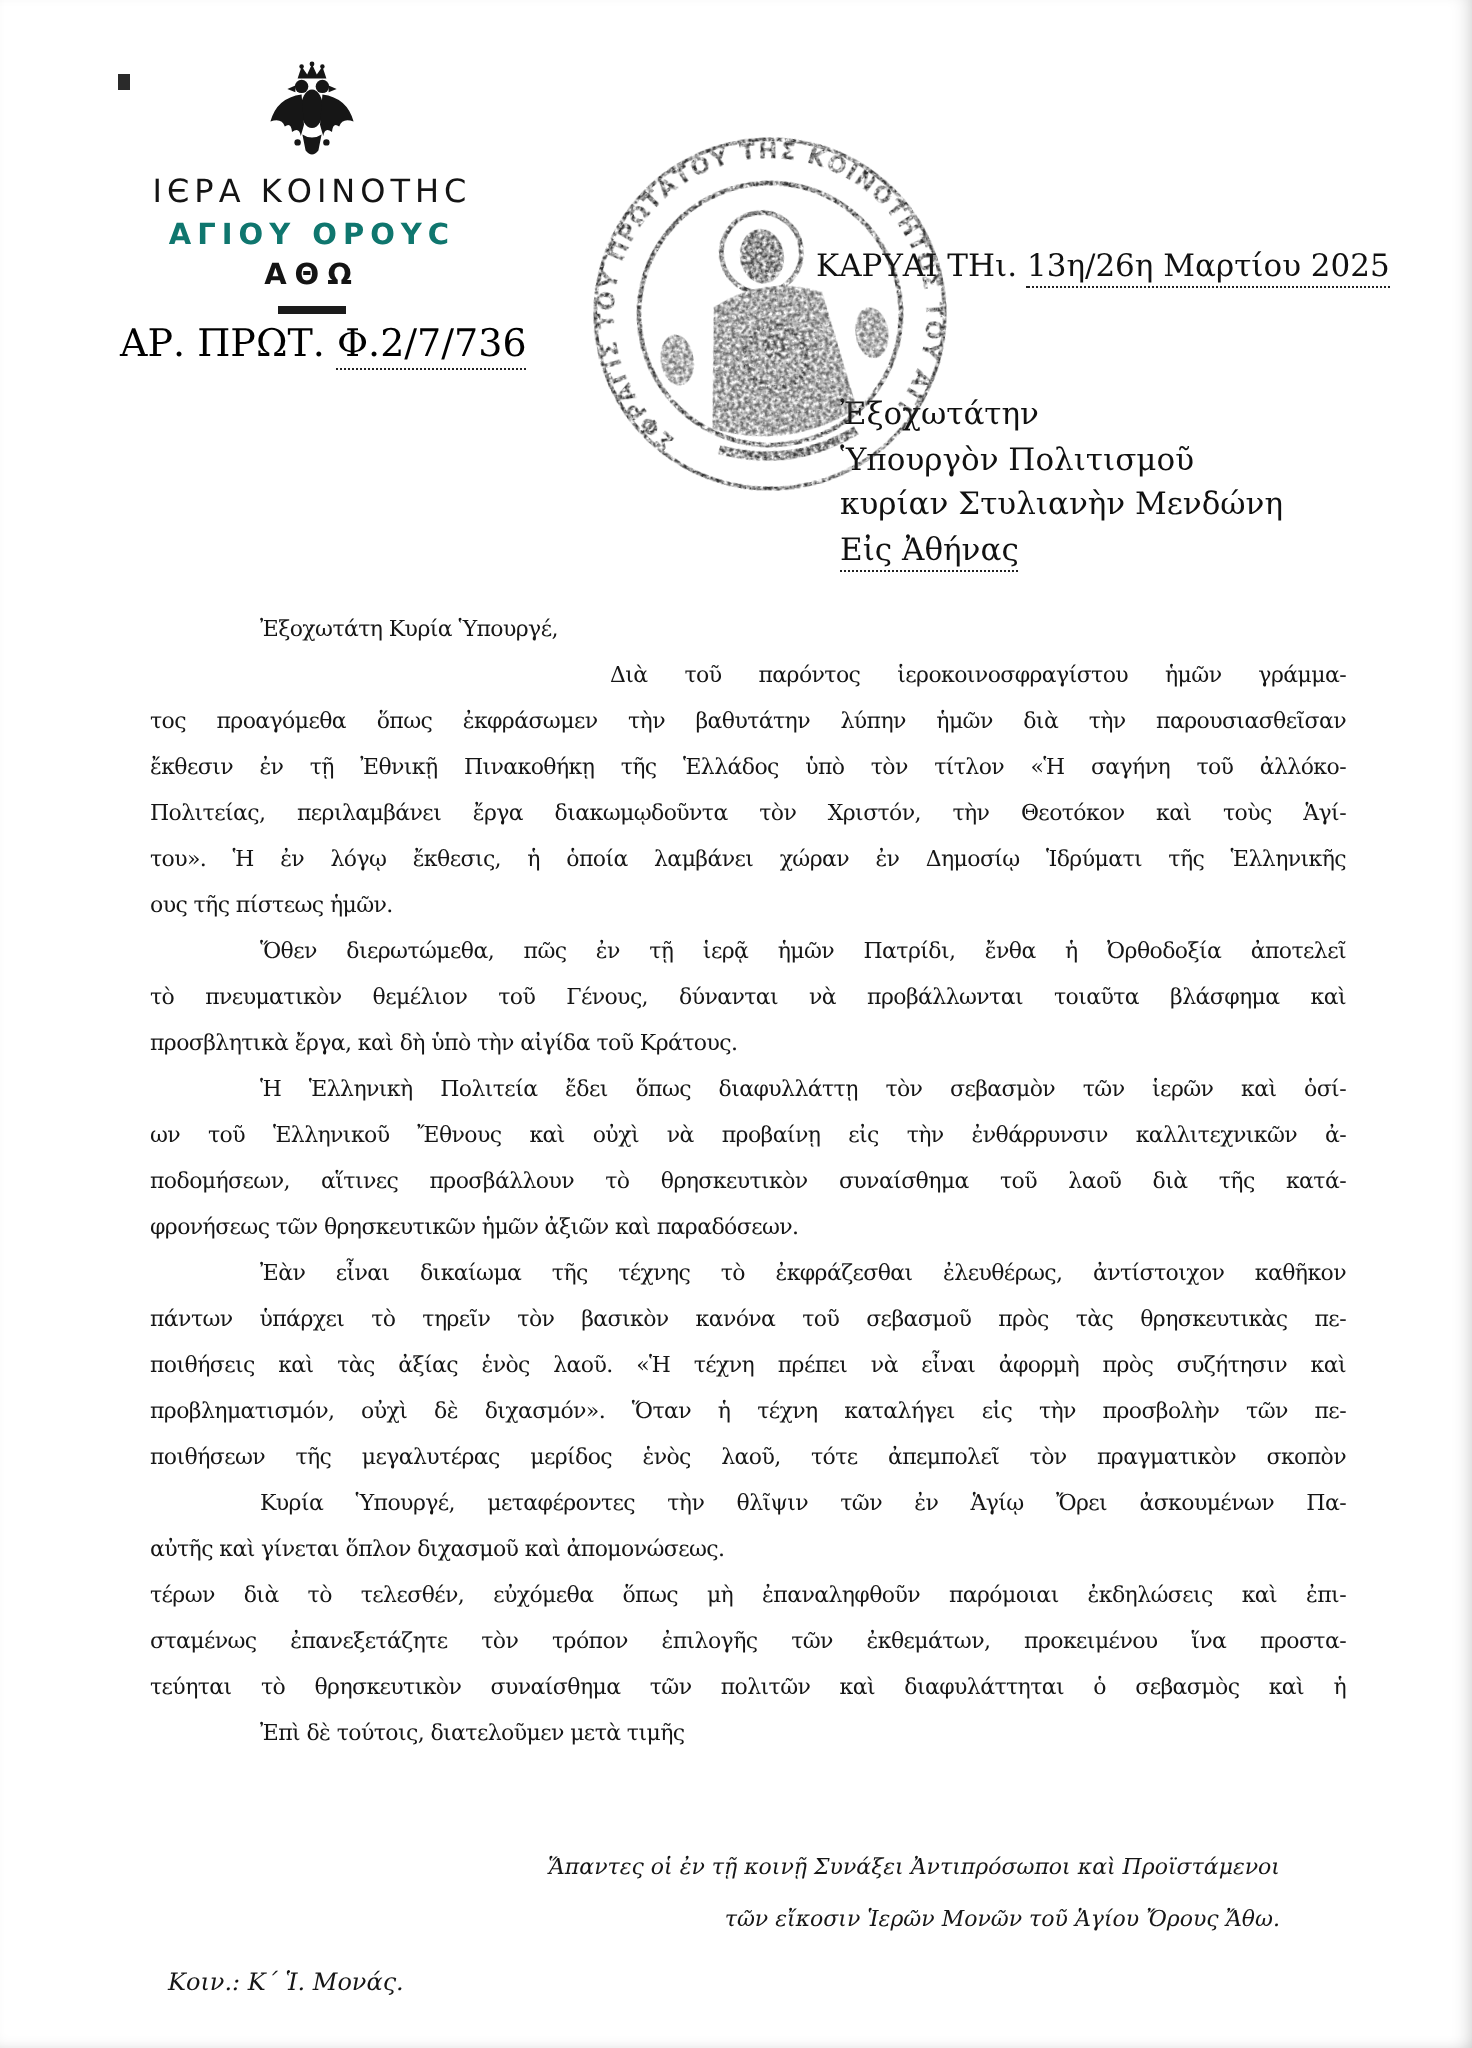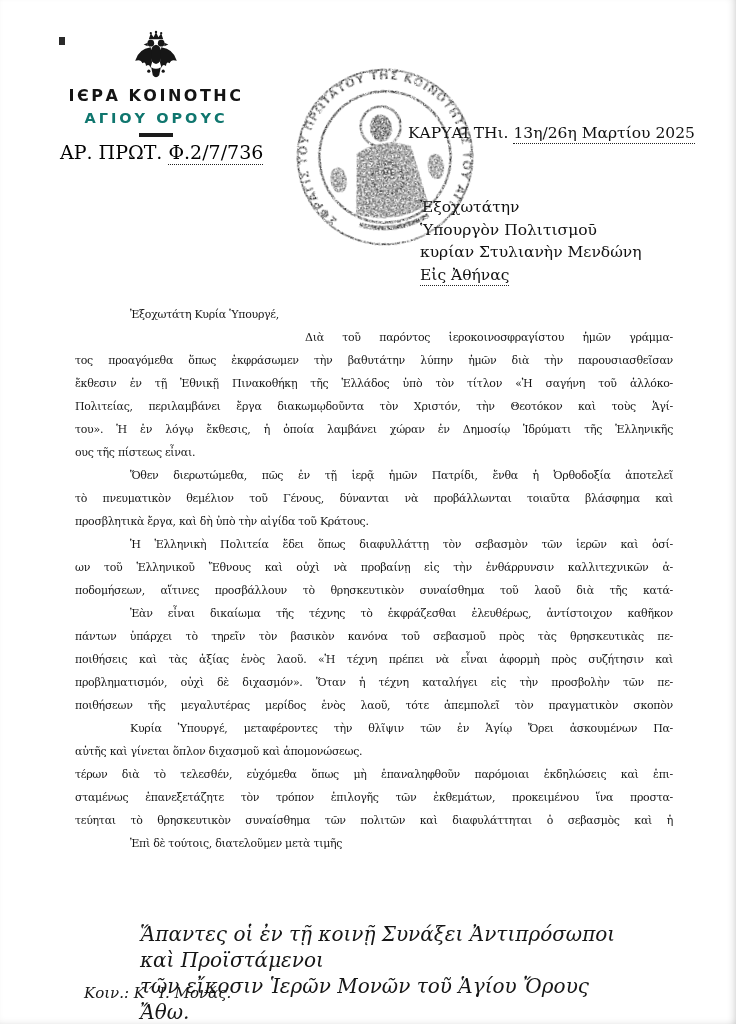--- a/index.html
+++ b/index.html
@@ -5,21 +5,21 @@
   html,body { margin:0; padding:0; background:#e8e8e8; }
   .page {
     position:relative; width:736px; height:1024px; margin:0 auto;
     background:#ffffff; overflow:hidden; color:#1a1a1a;
     font-family:"DejaVu Serif", serif;
     box-shadow: inset -7px 0 10px -7px rgba(0,0,0,0.22), inset 0 -4px 8px -5px rgba(0,0,0,0.12);
   }
   
   .letterhead { position:absolute; left:60px; top:30px; width:192px; text-align:center; }
   .emblem { display:block; margin:0 auto 4px auto; }
-  .org1 { font-family:"DejaVu Sans", sans-serif; font-weight:bold; font-size:16px; letter-spacing:2.5px; color:#141414; white-space:nowrap; }
+  .org1 { font-family:"DejaVu Sans", sans-serif; font-weight:normal; font-size:16px; letter-spacing:2.5px; color:#141414; white-space:nowrap; }
   .org2 { font-family:"DejaVu Sans", sans-serif; font-weight:bold; font-size:14.5px; letter-spacing:3px; margin-top:5px; color:#0f766e; }
   .org3 { font-family:"DejaVu Sans", sans-serif; font-weight:bold; font-size:14.5px; letter-spacing:4px; margin-top:4px; color:#141414; }
   .lh-divider { width:34px; height:4px; background:#1b1b1b; margin:7px auto 4px auto; }
   .protocol { font-size:19px; white-space:nowrap; color:#000000; }
   .dotted { border-bottom:1.6px dotted #222; padding-bottom:1px; }
   
   .seal { position:absolute; left:294px; top:66px; width:182px; height:182px; z-index:3; opacity:0.93; transform:rotate(-8deg); }
   
   .dateline { position:absolute; left:408px; top:124px; font-size:15.5px; white-space:nowrap; z-index:2; color:#111; }
   .recipient { position:absolute; left:420px; top:196px; font-size:15.5px; line-height:22.5px; z-index:2; color:#111; }
@@ -27,23 +27,23 @@
   
   .body-lines { position:absolute; left:75px; top:303px; width:598px; }
   .bline {
     font-size:11px; line-height:23px; letter-spacing:-0.3px; color:#161616;
     text-align:justify; text-align-last:left; white-space:normal;
   }
   .bline.jl { text-align-last:justify; }
   .ind1 { text-indent:55px; }
   .ind2 { text-indent:230px; }
   
-  .closing { position:absolute; left:140px; top:921px; width:500px; text-align:left;
-    font-style:italic; font-size:20px; line-height:26px; color:#161616; }
-  .cc { position:absolute; left:84px; top:984px; font-style:italic; font-size:15px; color:#161616; }
+  .closing { position:absolute; left:140px; top:921px; width:500px; text-align:right;
+    font-style:italic; font-size:11px; line-height:26px; color:#161616; }
+  .cc { position:absolute; left:84px; top:984px; font-style:italic; font-size:12px; color:#161616; }
   .speck { position:absolute; left:59px; top:37px; width:6px; height:8px; background:#2a2a2a; }
 </style>
 </head>
 <body>
 
 <div class="page">
 
   <div class="speck"></div>
 
   <div class="letterhead">
@@ -65,20 +65,21 @@
         <path d="M23.5,21 Q8,23 4,38 Q11,35.5 13,41 Q17,38 17.5,44.5 Q22,41 23,47 L25,40 Z"></path>
         <path d="M36.5,21 Q52,23 56,38 Q49,35.5 47,41 Q43,38 42.5,44.5 Q38,41 37,47 L35,40 Z"></path>
 
         <path d="M24,46 Q30,50 36,46 L34,56 Q30,61 26,56 Z"></path>
         <circle cx="21" cy="51" r="2"></circle>
           <circle cx="39" cy="51" r="2"></circle>
       </g>
     </svg>
     <div class="org1">ΙЄΡΑ ΚΟΙΝΟΤΗС</div>
     <div class="org2">ΑΓΙΟΥ ΟΡΟΥС</div>
+    <div class="org3">ΑΘΩ</div>
     <div class="lh-divider"></div>
     <div class="protocol"><span>ΑΡ. ΠΡΩΤ. </span><span class="dotted">Φ.2/7/736</span></div>
   </div>
 
   <svg class="seal" viewBox="0 0 200 200">
     <defs>
       <filter id="grunge" x="-20%" y="-20%" width="140%" height="140%">
         <feTurbulence type="fractalNoise" baseFrequency="0.5" numOctaves="3" seed="11" result="n"></feTurbulence>
         <feColorMatrix in="n" type="matrix" values="0 0 0 0 0  0 0 0 0 0  0 0 0 0 0  0 0 0 2.2 -0.55" result="a"></feColorMatrix>
         <feComposite in="SourceGraphic" in2="a" operator="in"></feComposite>
@@ -114,27 +115,28 @@
     <div class="rline"><span class="dotted">Εἰς Ἀθήνας</span></div>
   </div>
 
   <div class="body-lines">
       <div class="bline ind1">Ἐξοχωτάτη Κυρία Ὑπουργέ,</div>
       <div class="bline ind2 jl">Διὰ τοῦ παρόντος ἱεροκοινοσφραγίστου ἡμῶν γράμμα-</div>
       <div class="bline jl">τος προαγόμεθα ὅπως ἐκφράσωμεν τὴν βαθυτάτην λύπην ἡμῶν διὰ τὴν παρουσιασθεῖσαν</div>
       <div class="bline jl">ἔκθεσιν ἐν τῇ Ἐθνικῇ Πινακοθήκῃ τῆς Ἑλλάδος ὑπὸ τὸν τίτλον «Ἡ σαγήνη τοῦ ἀλλόκο-</div>
       <div class="bline jl">Πολιτείας, περιλαμβάνει ἔργα διακωμῳδοῦντα τὸν Χριστόν, τὴν Θεοτόκον καὶ τοὺς Ἁγί-</div>
       <div class="bline jl">του». Ἡ ἐν λόγῳ ἔκθεσις, ἡ ὁποία λαμβάνει χώραν ἐν Δημοσίῳ Ἱδρύματι τῆς Ἑλληνικῆς</div>
-      <div class="bline">ους τῆς πίστεως εἶναι.</div>
+      <div class="bline">ους τῆς πίστεως ἡμῶν.</div>
       <div class="bline ind1 jl">Ὅθεν διερωτώμεθα, πῶς ἐν τῇ ἱερᾷ ἡμῶν Πατρίδι, ἔνθα ἡ Ὀρθοδοξία ἀποτελεῖ</div>
       <div class="bline jl">τὸ πνευματικὸν θεμέλιον τοῦ Γένους, δύνανται νὰ προβάλλωνται τοιαῦτα βλάσφημα καὶ</div>
       <div class="bline">προσβλητικὰ ἔργα, καὶ δὴ ὑπὸ τὴν αἰγίδα τοῦ Κράτους.</div>
       <div class="bline ind1 jl">Ἡ Ἑλληνικὴ Πολιτεία ἔδει ὅπως διαφυλλάττῃ τὸν σεβασμὸν τῶν ἱερῶν καὶ ὁσί-</div>
       <div class="bline jl">ων τοῦ Ἑλληνικοῦ Ἔθνους καὶ οὐχὶ νὰ προβαίνῃ εἰς τὴν ἐνθάρρυνσιν καλλιτεχνικῶν ἀ-</div>
       <div class="bline jl">ποδομήσεων, αἵτινες προσβάλλουν τὸ θρησκευτικὸν συναίσθημα τοῦ λαοῦ διὰ τῆς κατά-</div>
+      <div class="bline">φρονήσεως τῶν θρησκευτικῶν ἡμῶν ἀξιῶν καὶ παραδόσεων.</div>
       <div class="bline ind1 jl">Ἐὰν εἶναι δικαίωμα τῆς τέχνης τὸ ἐκφράζεσθαι ἐλευθέρως, ἀντίστοιχον καθῆκον</div>
       <div class="bline jl">πάντων ὑπάρχει τὸ τηρεῖν τὸν βασικὸν κανόνα τοῦ σεβασμοῦ πρὸς τὰς θρησκευτικὰς πε-</div>
       <div class="bline jl">ποιθήσεις καὶ τὰς ἀξίας ἑνὸς λαοῦ. «Ἡ τέχνη πρέπει νὰ εἶναι ἀφορμὴ πρὸς συζήτησιν καὶ</div>
       <div class="bline jl">προβληματισμόν, οὐχὶ δὲ διχασμόν». Ὅταν ἡ τέχνη καταλήγει εἰς τὴν προσβολὴν τῶν πε-</div>
       <div class="bline jl">ποιθήσεων τῆς μεγαλυτέρας μερίδος ἑνὸς λαοῦ, τότε ἀπεμπολεῖ τὸν πραγματικὸν σκοπὸν</div>
       <div class="bline ind1 jl">Κυρία Ὑπουργέ, μεταφέροντες τὴν θλῖψιν τῶν ἐν Ἁγίῳ Ὄρει ἀσκουμένων Πα-</div>
       <div class="bline">αὐτῆς καὶ γίνεται ὅπλον διχασμοῦ καὶ ἀπομονώσεως.</div>
       <div class="bline jl">τέρων διὰ τὸ τελεσθέν, εὐχόμεθα ὅπως μὴ ἐπαναληφθοῦν παρόμοιαι ἐκδηλώσεις καὶ ἐπι-</div>
       <div class="bline jl">σταμένως ἐπανεξετάζητε τὸν τρόπον ἐπιλογῆς τῶν ἐκθεμάτων, προκειμένου ἵνα προστα-</div>
       <div class="bline jl">τεύηται τὸ θρησκευτικὸν συναίσθημα τῶν πολιτῶν καὶ διαφυλάττηται ὁ σεβασμὸς καὶ ἡ</div>

